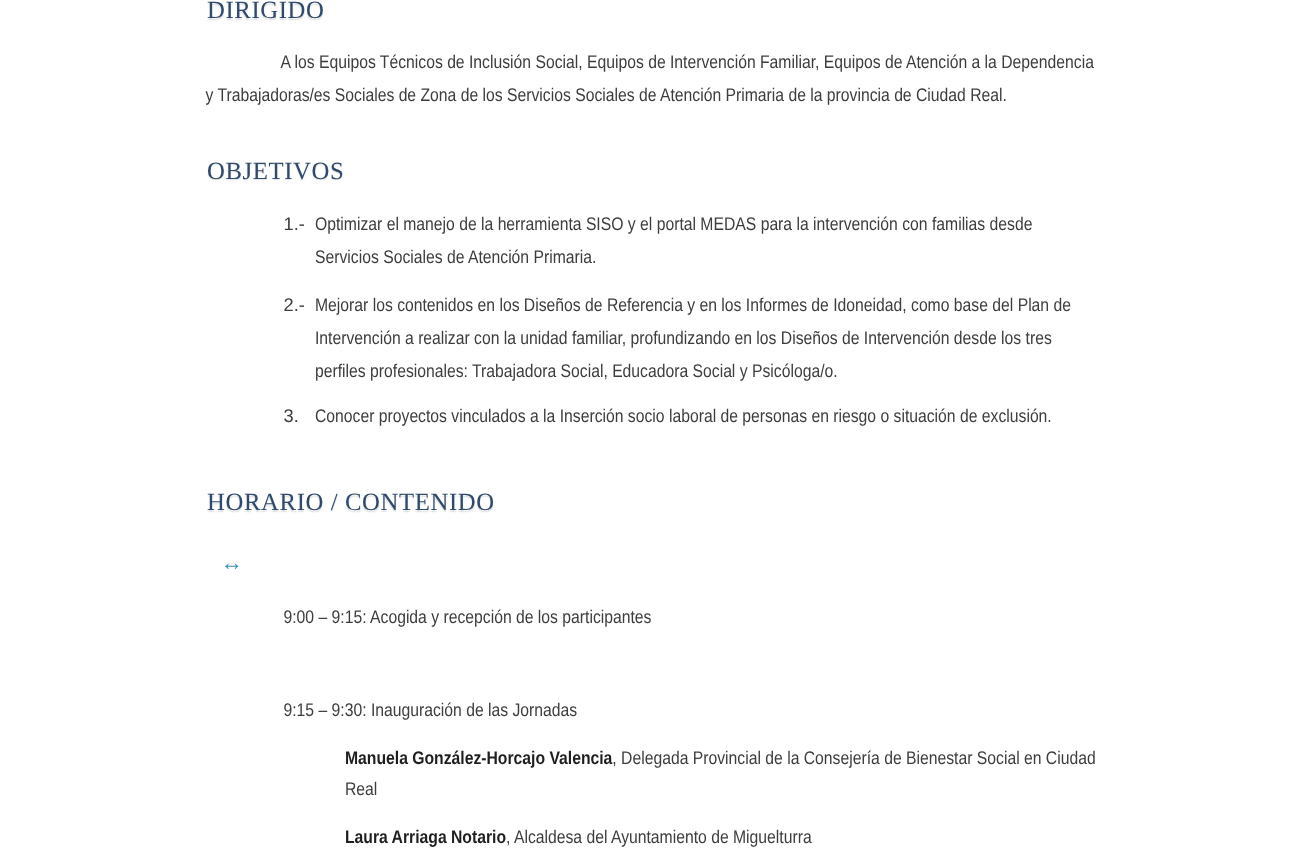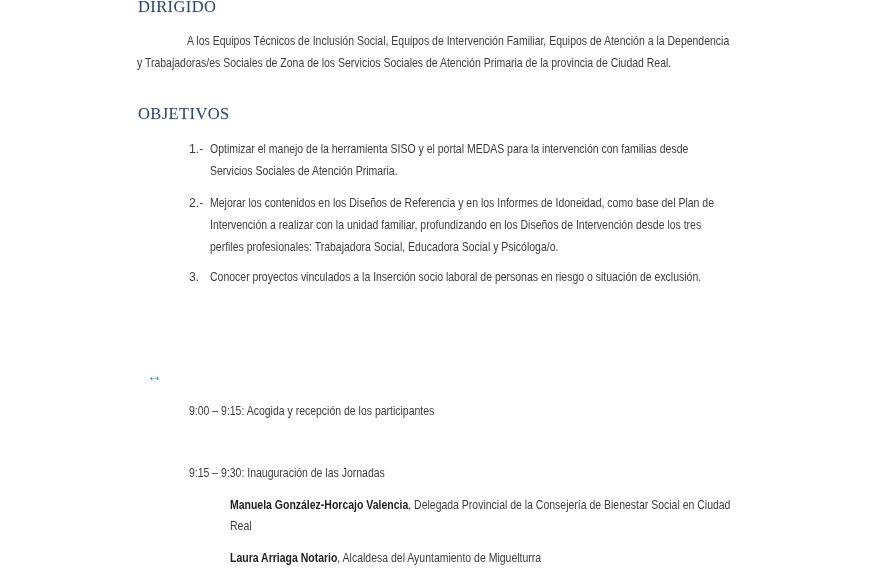--- a/index.html
+++ b/index.html
@@ -37,20 +37,21 @@
     <div class="obj-text" style="top:192px;">Mejorar los contenidos en los Diseños de Referencia y en los Informes de Idoneidad, como base del Plan de</div>
     <div class="obj-text" style="top:214px;">Intervención a realizar con la unidad familiar, profundizando en los Diseños de Intervención desde los tres</div>
     <div class="obj-text" style="top:236px;">perfiles profesionales: Trabajadora Social, Educadora Social y Psicóloga/o.</div>
   </div>
 
   <div>
     <div class="obj-num" style="top:270px;">3.</div>
     <div class="obj-text" style="top:266px;">Conocer proyectos vinculados a la Inserción socio laboral de personas en riesgo o situación de exclusión.</div>
   </div>
 
+  <div class="heading" style="top:325px;">HORARIO / CONTENIDO</div>
 
   <div class="date-row">
     <span class="arrow">↔</span>
   </div>
 
   <div class="sched" style="top:404px;">9:00 – 9:15: Acogida y recepción de los participantes</div>
   <div class="sched" style="top:466px;">9:15 – 9:30: Inauguración de las Jornadas</div>
 
   <div class="speaker" style="top:495px;">
     <b>Manuela González-Horcajo Valencia</b><span>, Delegada Provincial de la Consejería de Bienestar Social en Ciudad</span>

